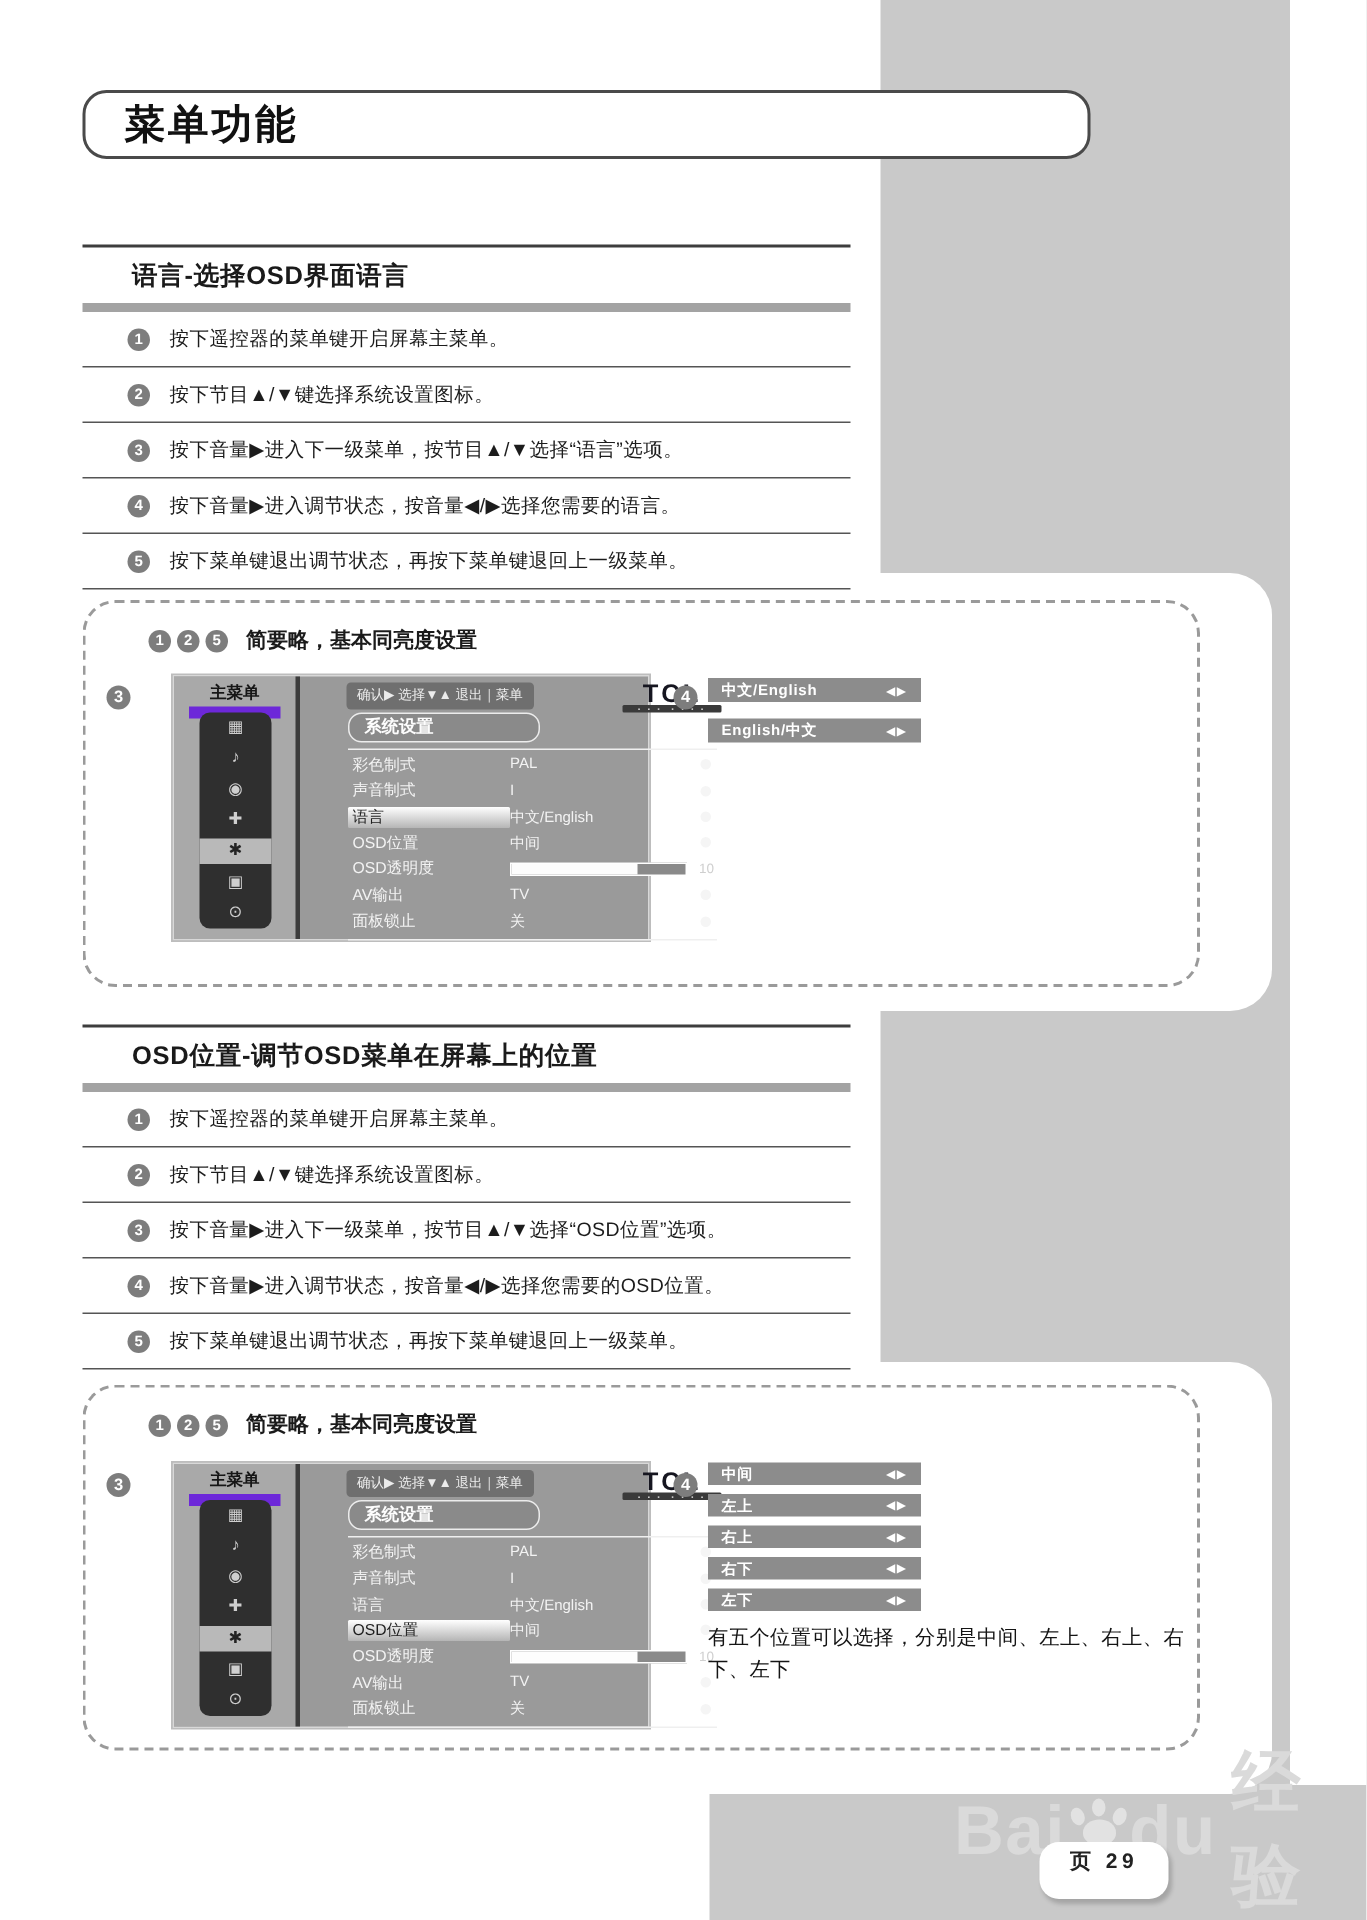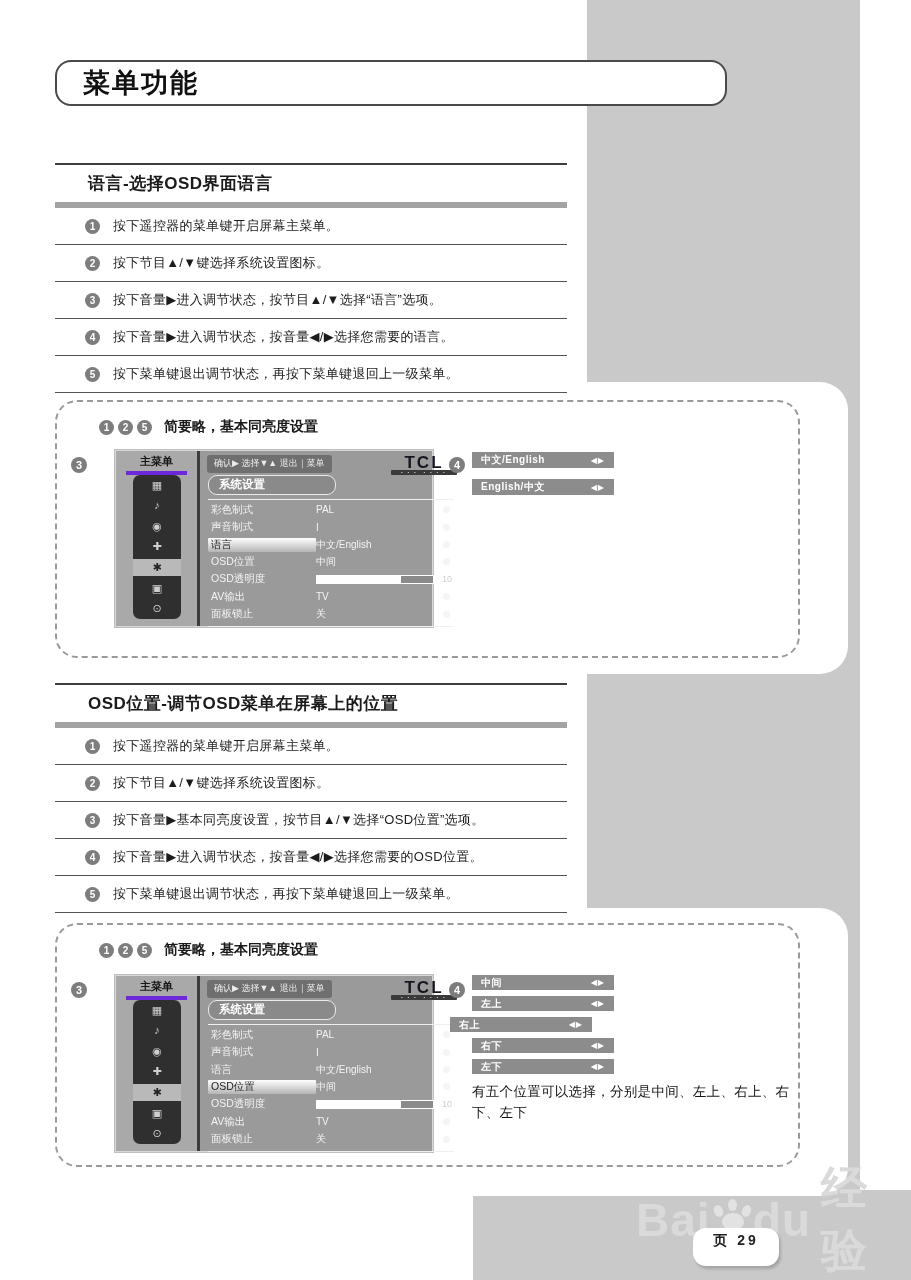--- a/index.html
+++ b/index.html
@@ -36,26 +36,26 @@
   .box-header .stepnum { margin-right:4px; }
   .box-header .hdr-text { font-size:14px; font-weight:bold; color:#1a1a1a; margin-left:8px; }
   .marker { position:absolute; width:16px; height:16px; border-radius:50%; background:#7d7d7d; color:#fff;
             font-size:11px; font-weight:bold; text-align:center; line-height:16px; }
 
   
   .osd { position:absolute; left:58px; width:318px; height:177px; background:#9a9a9a;
          border:1px solid #d8d8d8; box-shadow:0 0 0 1px #bdbdbd; display:flex; }
   .osd-left { flex:0 0 84px; background:#a9a9a9; border-right:3px solid #3c3c3c; position:relative; }
   .mm-label { margin:3px 10px 0 10px; text-align:center; font-size:11px; font-weight:bold; color:#161616;
-              border-bottom:4px solid #6d28d9; padding-bottom:2px; }
+              border-bottom:8px solid #6d28d9; padding-bottom:2px; }
   .icon-strip { position:absolute; left:17px; top:24px; width:48px; bottom:7px; background:#2f2f2f;
                 border-radius:7px; display:flex; flex-direction:column; justify-content:space-around; align-items:center; }
   .osd-icon { width:100%; text-align:center; font-size:11px; color:#cfcfcf; line-height:17px; }
   .osd-icon.hl { background:#b9b9b9; color:#222; }
-  .osd-main { flex:1; display:flex; flex-direction:column; padding:4px 0 0 0; }
+  .osd-main { flex:1; display:flex; flex-direction:column; padding:4px 0 0 0;margin-left:24px; }
   .nav-row { display:flex; align-items:flex-start; padding:0 5px 0 7px; height:24px; }
   .nav-pill { background:#6f6f6f; color:#ececec; font-size:9px; padding:2px 7px 3px 7px; border-radius:3px; white-space:nowrap; }
   .logo-blk { margin-left:auto; text-align:center; width:66px; }
   .logo-tcl { font-size:17px; font-weight:900; color:#161620; letter-spacing:2px; line-height:15px; }
   .logo-sub { background:#3a3a3a; color:#d8d8d8; font-size:4px; letter-spacing:2px; line-height:5px; border-radius:1px; }
   .sys-title { margin:0 0 0 8px; width:128px; border:1.5px solid #ececec; border-radius:9px;
                color:#fdfdfd; font-size:11.5px; font-weight:bold; padding:1px 0 2px 10px; background:#8a8a8a; }
   .osd-sep { height:2px; background:#efefef; margin:4px 8px 1px 8px; }
   .osd-rows { margin:1px 8px 0 8px; }
   .orow { display:flex; align-items:center; height:17.4px; }
@@ -107,21 +107,21 @@
     <div class="step">
       <span class="stepnum">1</span>
       <span class="steptext">按下遥控器的菜单键开启屏幕主菜单。</span>
     </div>
     <div class="step">
       <span class="stepnum">2</span>
       <span class="steptext">按下节目▲/▼键选择系统设置图标。</span>
     </div>
     <div class="step">
       <span class="stepnum">3</span>
-      <span class="steptext">按下音量▶进入调节状态，按节目▲/▼选择“语言”选项。</span>
+      <span class="steptext">按下音量▶进入下一级菜单，按节目▲/▼选择“语言”选项。</span>
     </div>
     <div class="step">
       <span class="stepnum">4</span>
       <span class="steptext">按下音量▶进入调节状态，按音量◀/▶选择您需要的语言。</span>
     </div>
     <div class="step">
       <span class="stepnum">5</span>
       <span class="steptext">按下菜单键退出调节状态，再按下菜单键退回上一级菜单。</span>
     </div>
   </div>
@@ -217,21 +217,21 @@
     <div class="step">
       <span class="stepnum">1</span>
       <span class="steptext">按下遥控器的菜单键开启屏幕主菜单。</span>
     </div>
     <div class="step">
       <span class="stepnum">2</span>
       <span class="steptext">按下节目▲/▼键选择系统设置图标。</span>
     </div>
     <div class="step">
       <span class="stepnum">3</span>
-      <span class="steptext">按下音量▶基本同亮度设置，按节目▲/▼选择“OSD位置”选项。</span>
+      <span class="steptext">按下音量▶进入下一级菜单，按节目▲/▼选择“OSD位置”选项。</span>
     </div>
     <div class="step">
       <span class="stepnum">4</span>
       <span class="steptext">按下音量▶进入调节状态，按音量◀/▶选择您需要的OSD位置。</span>
     </div>
     <div class="step">
       <span class="stepnum">5</span>
       <span class="steptext">按下菜单键退出调节状态，再按下菜单键退回上一级菜单。</span>
     </div>
   </div>
@@ -313,21 +313,21 @@
 
     <div class="marker" style="left:392px; top:57px;">4</div>
     <div class="val-btn" style="left:415px; top:50px; height:15px;">
       <span class="vb-label">中间</span>
       <span class="vb-arrows">◀▶</span>
     </div>
     <div class="val-btn" style="left:415px; top:71px; height:15px;">
       <span class="vb-label">左上</span>
       <span class="vb-arrows">◀▶</span>
     </div>
-    <div class="val-btn" style="left:393px; top:92px; height:15px;">
+    <div class="val-btn" style="left:415px; top:92px; height:15px;">
       <span class="vb-label">右上</span>
       <span class="vb-arrows">◀▶</span>
     </div>
     <div class="val-btn" style="left:415px; top:113px; height:15px;">
       <span class="vb-label">右下</span>
       <span class="vb-arrows">◀▶</span>
     </div>
     <div class="val-btn" style="left:415px; top:134px; height:15px;">
       <span class="vb-label">左下</span>
       <span class="vb-arrows">◀▶</span>

